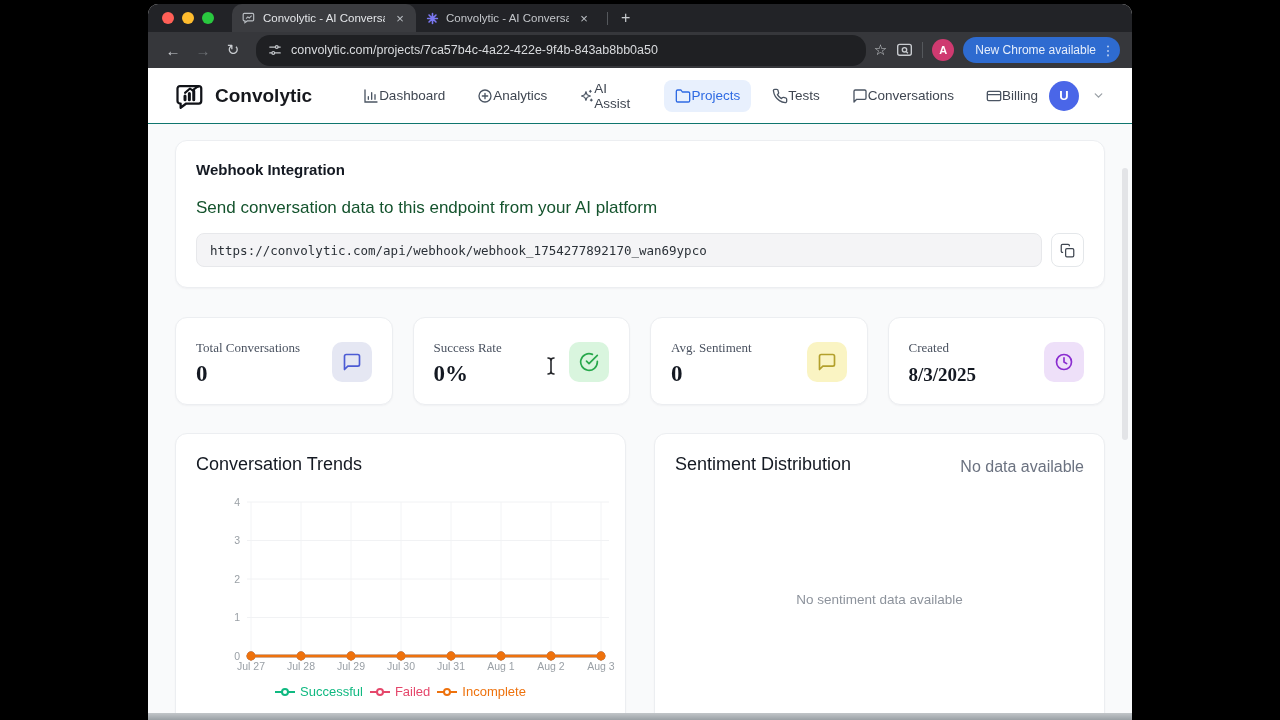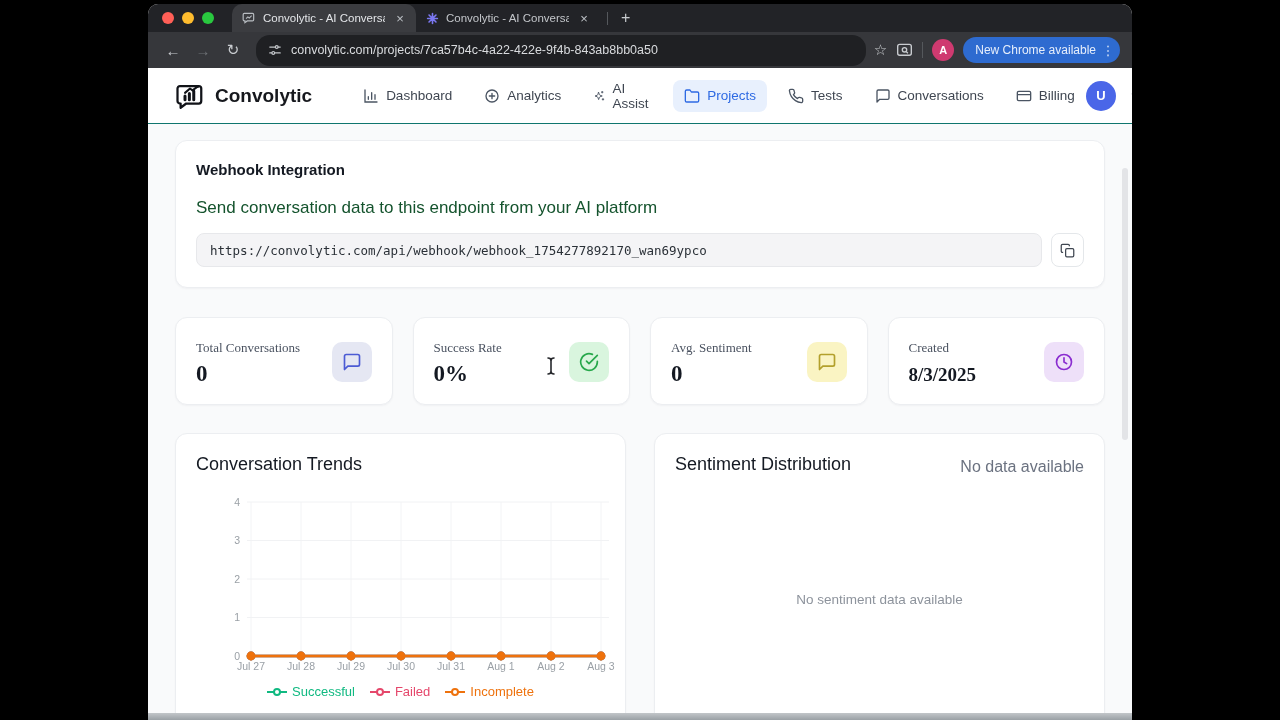--- a/index.html
+++ b/index.html
@@ -41,21 +41,21 @@
               font-size:11px; font-weight:700; display:flex; align-items:center; justify-content:center; }
   .pill { height:26px; background:#2e6bd0; border-radius:13px; color:#e6eefb; font-size:12px;
           display:flex; align-items:center; padding:0 5px 0 12px; gap:5px; }
   .pill .dots { color:#dbe6f9; font-size:13px; width:14px; text-align:center; }
 
   
   .sitenav { height:56px; background:#fff; border-bottom:1px solid #0f766e;
              display:flex; align-items:center; padding:0 27px; flex:0 0 auto; }
   .brand { display:flex; align-items:center; gap:10px; font-size:19px; font-weight:700; color:#16181d; }
   .menu { display:flex; align-items:center; gap:10px; margin-left:40px; }
-  .menu-item { display:flex; align-items:center; gap:7px; padding:8px 11px; border-radius:8px;
+  .menu-item { display:flex; align-items:center; padding:8px 11px; border-radius:8px;
                font-size:13.5px; font-weight:500; color:#3f4651; }
   .menu-item svg { stroke:#4b5563; }
   .menu-item.active { background:#e8f0fd; color:#2e6ae3; }
   .menu-item.active svg { stroke:#2e6ae3; }
   .user { margin-left:auto; display:flex; align-items:center; gap:13px; }
   .avatar-u { width:30px; height:30px; border-radius:50%; background:#4a66e8; color:#fff;
               font-size:13px; font-weight:600; display:flex; align-items:center; justify-content:center; }
 
   
   .content { flex:1; padding:16px 27px 0; position:relative; overflow:hidden; }
@@ -81,21 +81,21 @@
   .stat-icon { position:absolute; right:20px; top:24px; width:40px; height:40px; border-radius:10px;
                display:flex; align-items:center; justify-content:center; }
   .tint-indigo{background:#e5e7f3;} .tint-green{background:#d9f5de;}
   .tint-yellow{background:#faf4c3;} .tint-purple{background:#eee0f9;}
 
   .charts { display:grid; grid-template-columns:1fr 1fr; gap:28px; margin-top:28px; }
   .chart-card { height:292px; position:relative; overflow:hidden; }
   .card-title { position:absolute; left:20px; top:20px; font-size:18px; font-weight:400; color:#141922; }
   #trends-svg { position:absolute; left:0; top:0; }
   .legend { position:absolute; left:0; right:0; top:250px; display:flex; justify-content:center;
-            gap:15px; font-size:13px; }
+            gap:7px; font-size:13px; }
   .legend-item { display:flex; align-items:center; gap:5px; }
   .nd-status { position:absolute; right:20px; top:24px; font-size:16px; color:#6b7280;text-align:center; }
   .nd-empty { position:absolute; left:0; right:0; top:158px; text-align:center;
               font-size:13.5px; color:#8d939c; }
 
   .scroll-thumb { position:absolute; right:4px; top:164px; width:6px; height:272px;
                   border-radius:3px; background:#e3e4e7; }
   .win-bottom { position:absolute; left:0; right:0; bottom:0; height:7px;
                 background:linear-gradient(#c2c6c9,#9aa0a5); }
 

